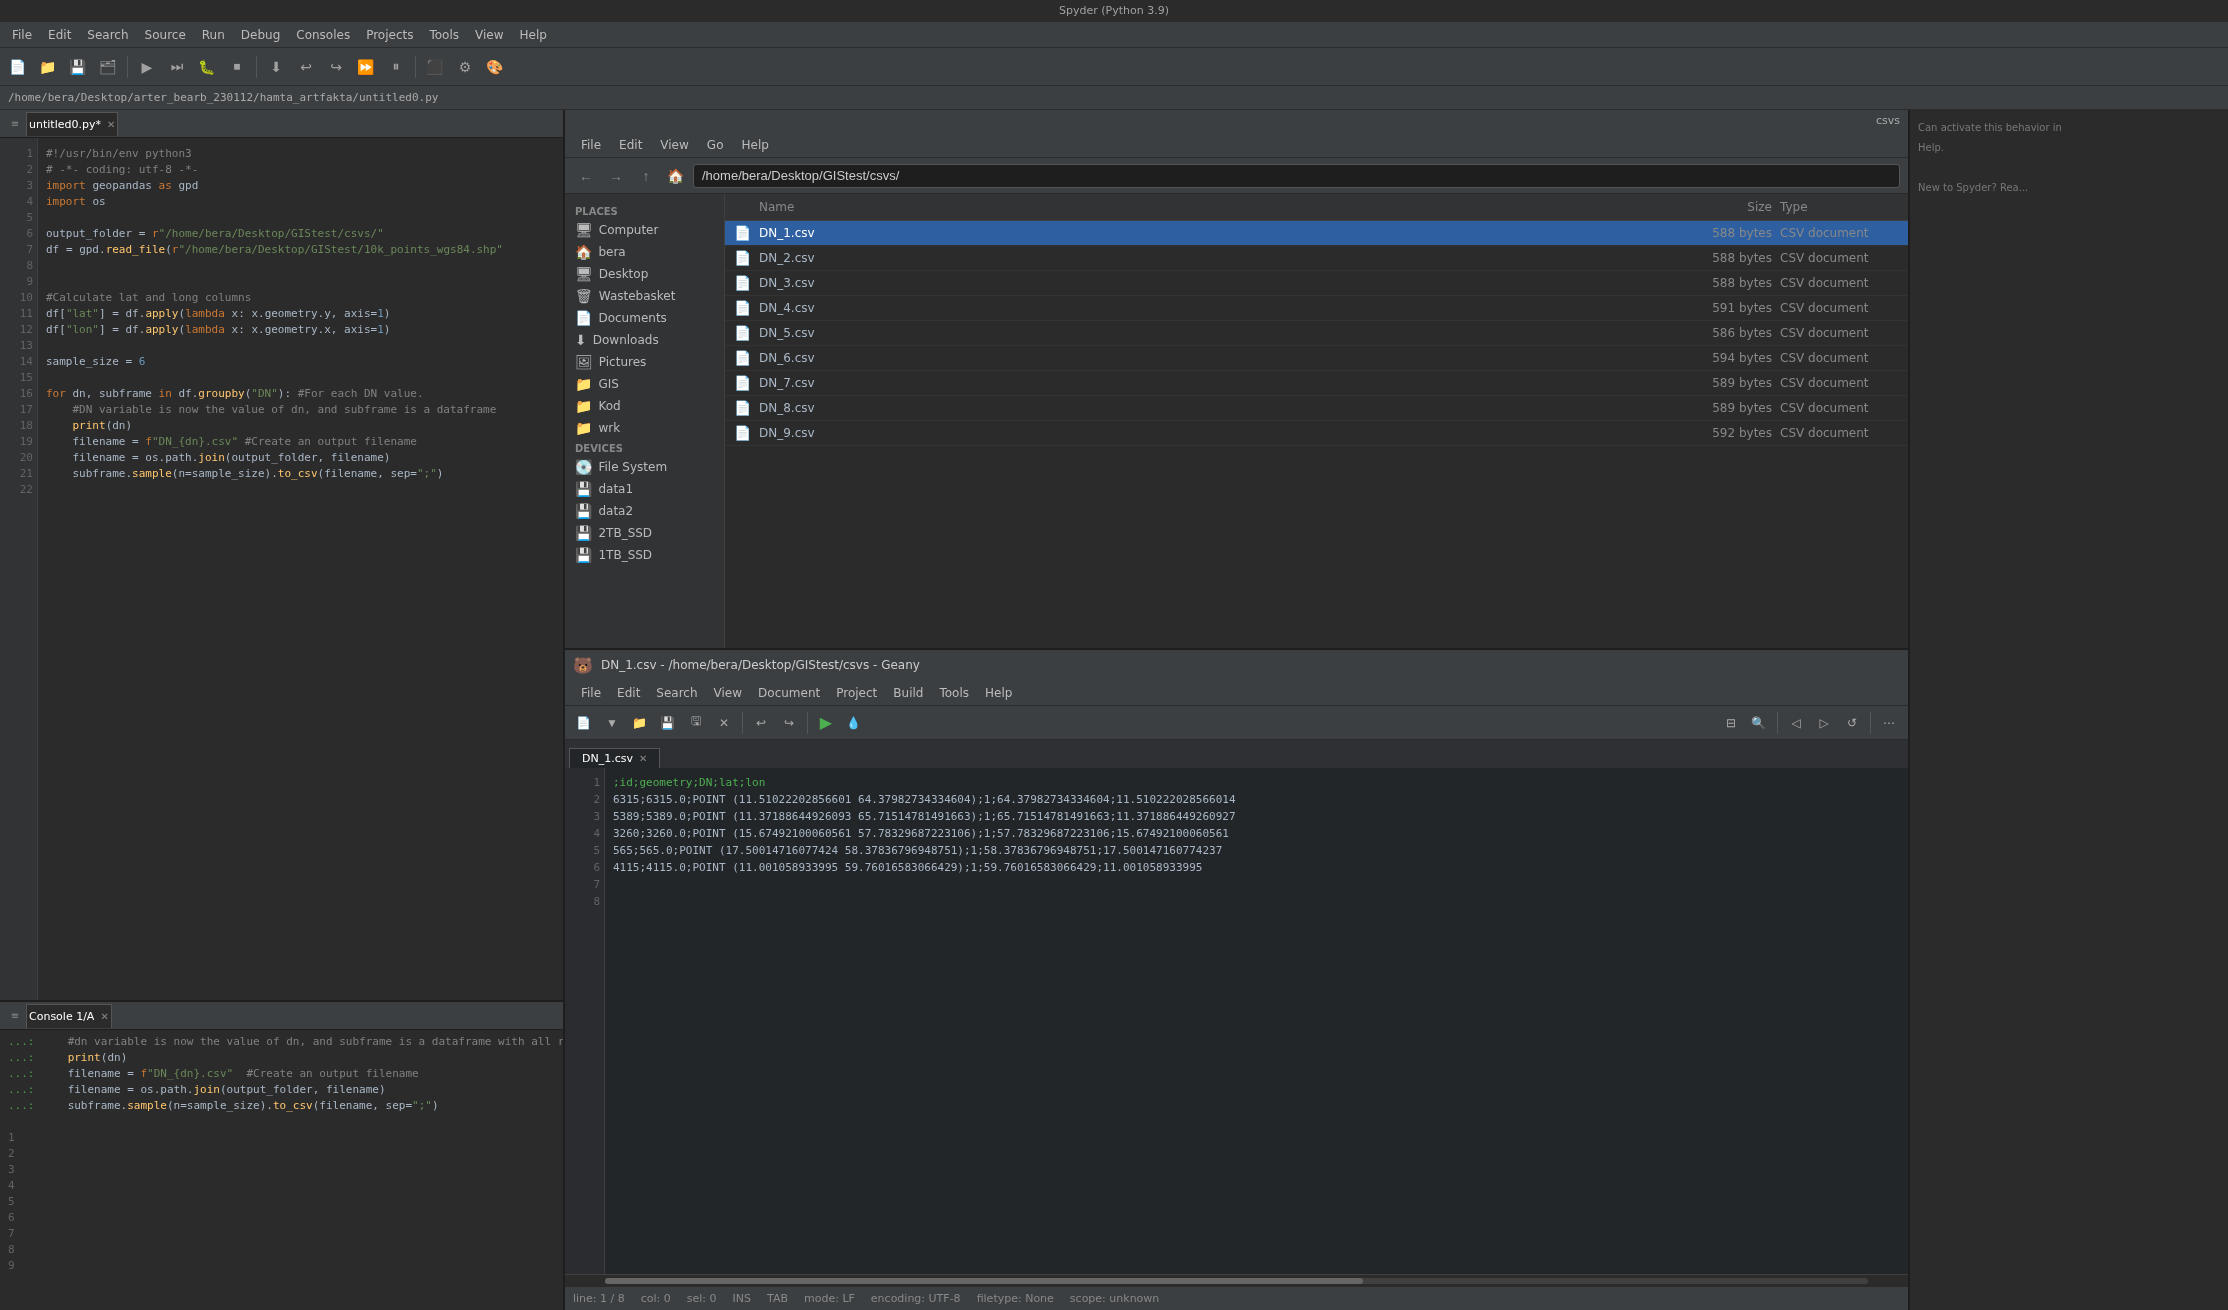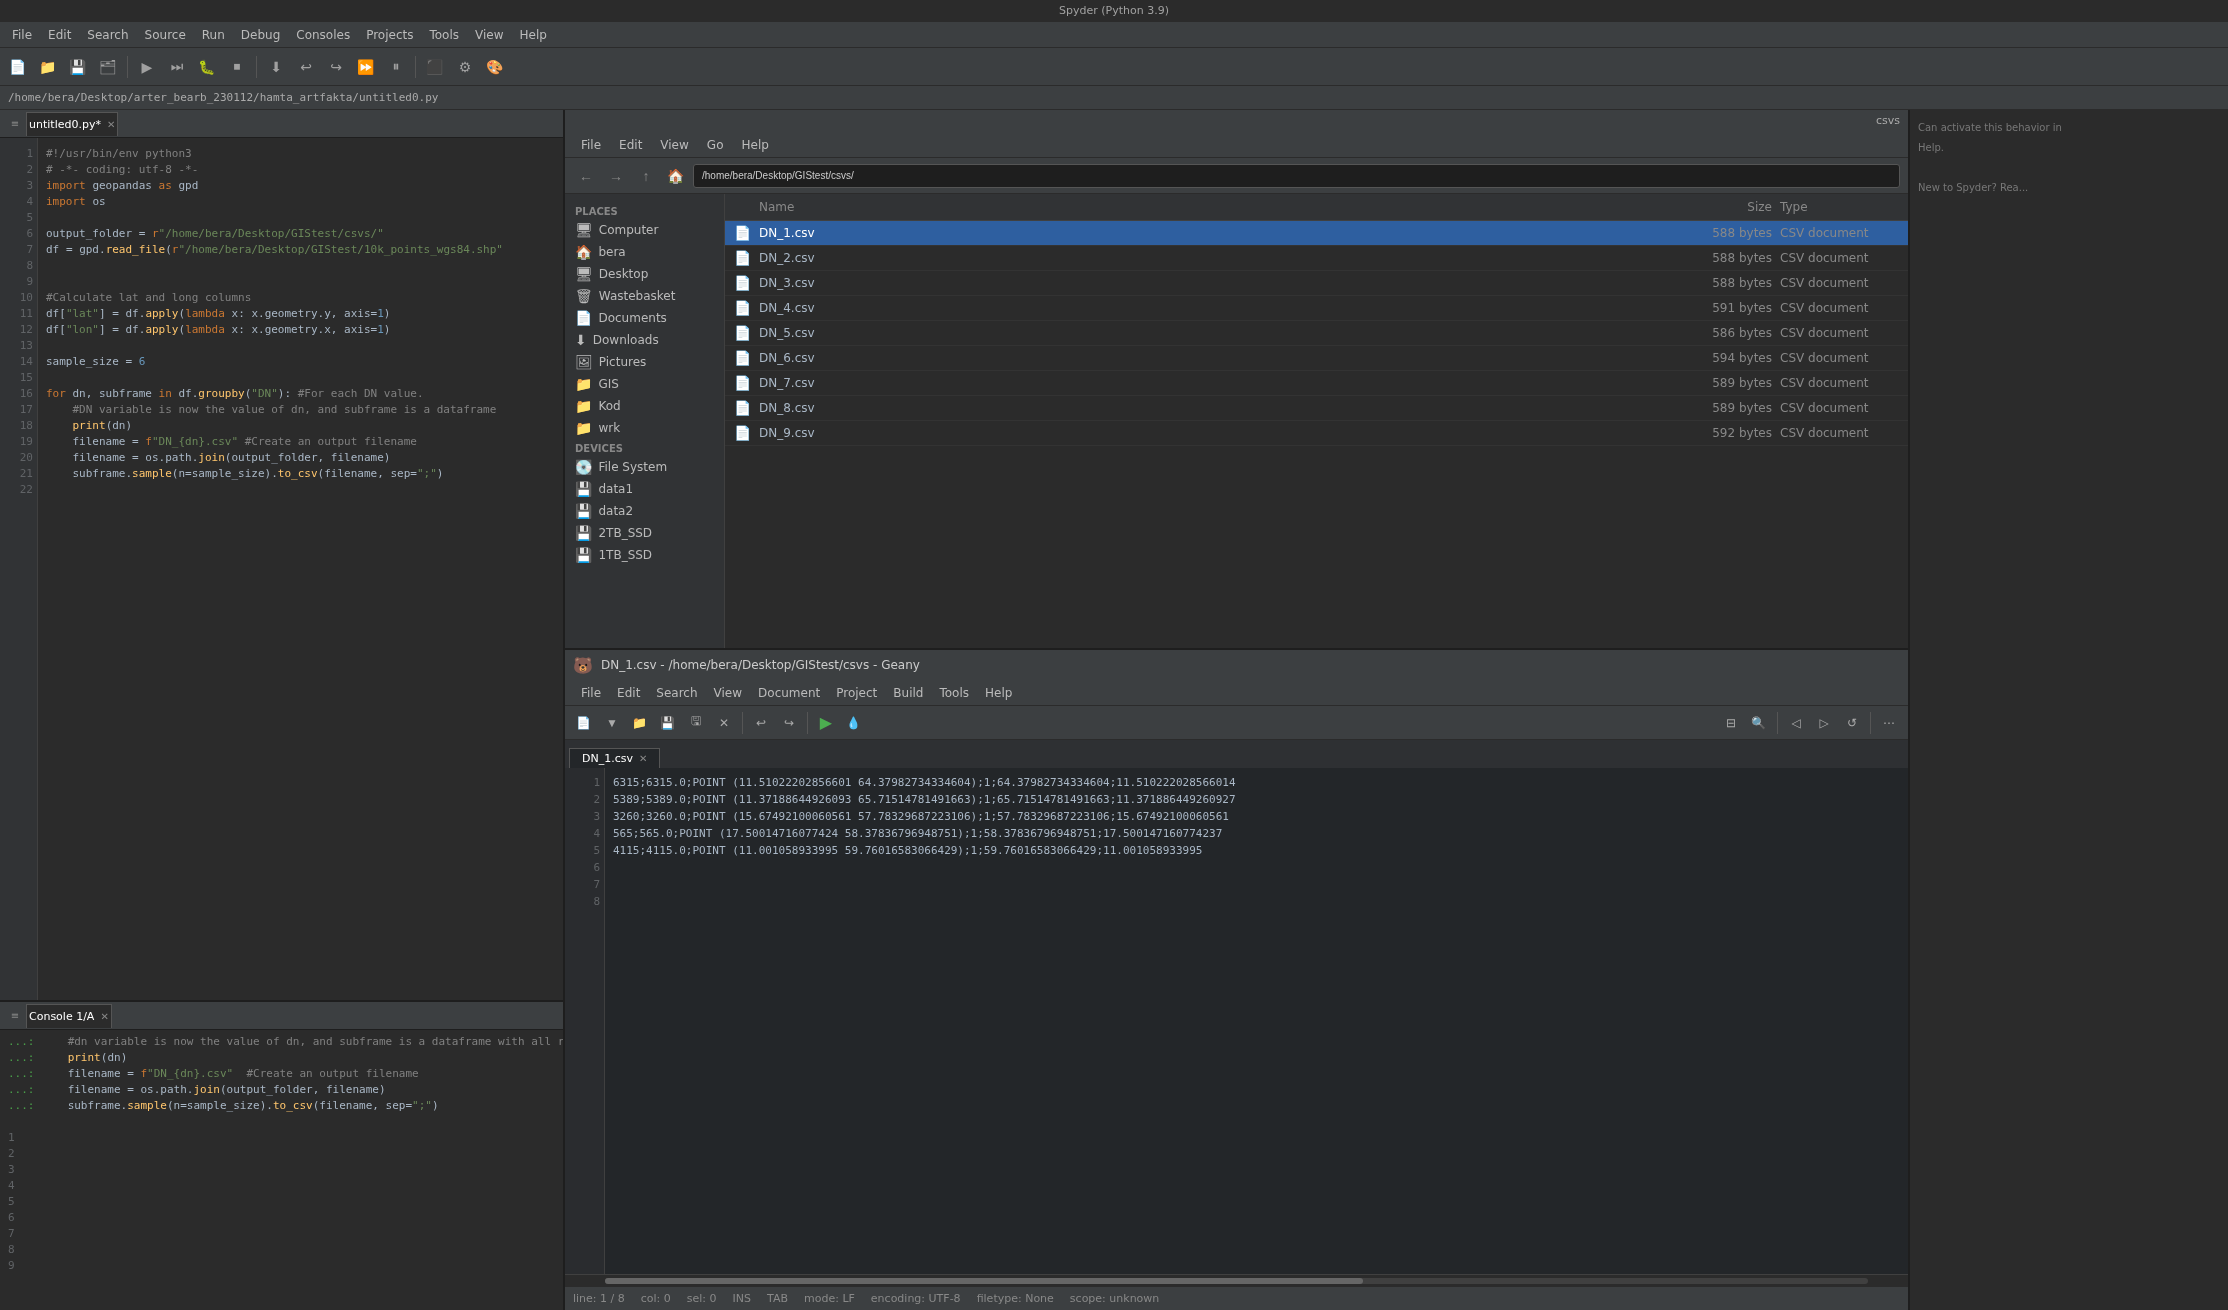--- a/index.html
+++ b/index.html
@@ -230,21 +230,21 @@
       background: transparent; border: none;
       color: #888; cursor: pointer;
       display: flex; align-items: center; justify-content: center;
       font-size: 14px; border-radius: 3px;
     }
     .fm-path-box {
       flex: 1;
       background: #1e1e1e;
       border: 1px solid #555;
       color: #ccc;
-      font-size: 10px;
+      font-size: 13px;
       padding: 2px 8px;
       height: 24px;
       border-radius: 3px;
     }
 
     
     .fm-body {
       flex: 1;
       display: flex;
       overflow: hidden;
@@ -814,20 +814,21 @@
             <div>1</div>
               <div>2</div>
               <div>3</div>
               <div>4</div>
               <div>5</div>
               <div>6</div>
               <div>7</div>
               <div>8</div>
           </div>
           <div class="geany-code">
+            <span class="geany-line" style="color:#4caf50;">;id;geometry;DN;lat;lon</span>
             <span class="geany-line">6315;6315.0;POINT (11.51022202856601 64.37982734334604);1;64.37982734334604;11.510222028566014</span>
             <span class="geany-line">5389;5389.0;POINT (11.37188644926093 65.71514781491663);1;65.71514781491663;11.371886449260927</span>
             <span class="geany-line">3260;3260.0;POINT (15.67492100060561 57.78329687223106);1;57.78329687223106;15.67492100060561</span>
             <span class="geany-line">565;565.0;POINT (17.50014716077424 58.37836796948751);1;58.37836796948751;17.500147160774237</span>
             <span class="geany-line">4115;4115.0;POINT (11.001058933995 59.76016583066429);1;59.76016583066429;11.001058933995</span>
             <span class="geany-line"> </span>
           </div>
         </div>
 
         <div class="geany-hscroll">

